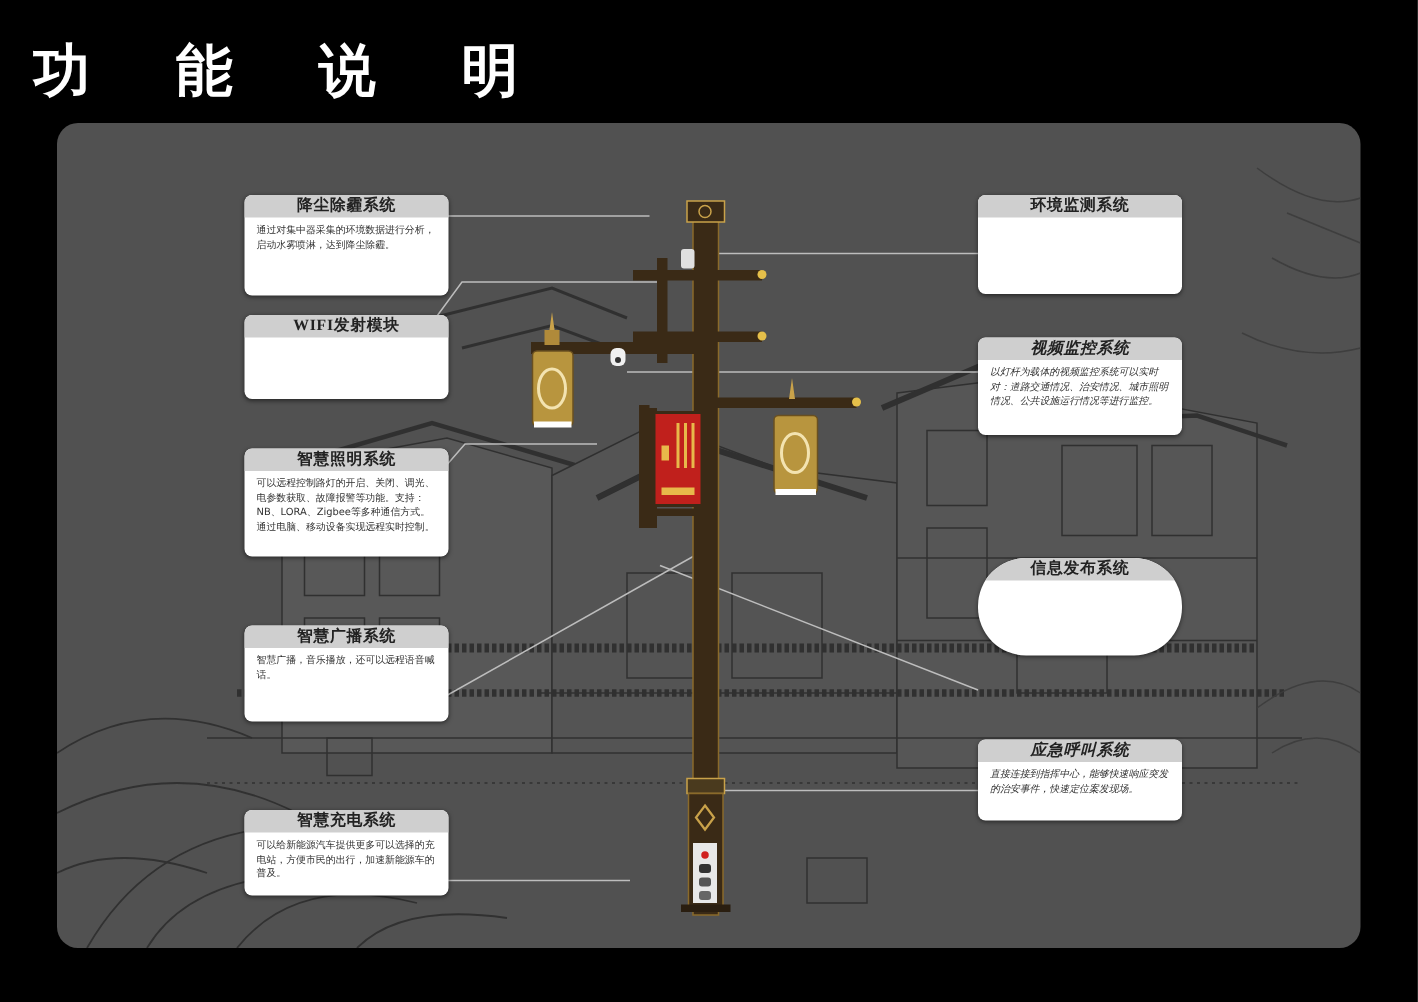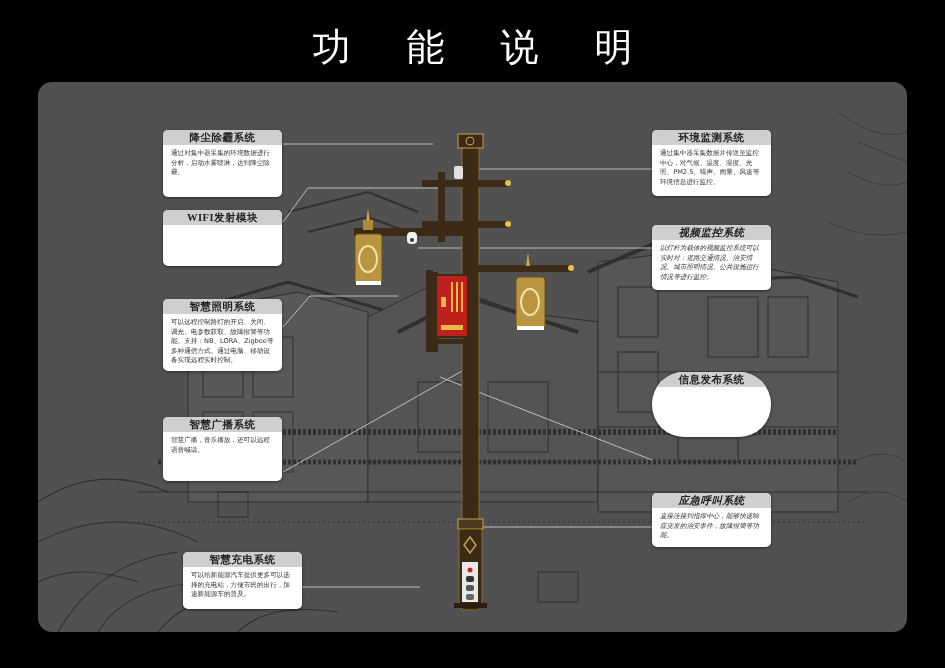--- a/index.html
+++ b/index.html
@@ -1,31 +1,31 @@
 <!DOCTYPE html>
 <html><head>
 <meta charset="utf-8">
 <style>
   html, body { margin: 0; padding: 0; }
   body {
     width: 945px; height: 668px; background: #000; position: relative; overflow: hidden;
     font-family: "DejaVu Sans", "Liberation Sans", sans-serif;
   }
   .page-title {
-    position: absolute; left: 0; top: 22px; width: 945px; text-align: center;
-    color: #fff; font-size: 38px; letter-spacing: 22px; font-weight: 400;
+    position: absolute; left: 0; top: 22px; width: 945px; 
+    color: #fff; font-size: 38px; letter-spacing: 22px; font-weight: 700;
     padding-left: 22px; box-sizing: border-box;
   }
   .panel {
     position: absolute; left: 38px; top: 82px; width: 869px; height: 550px;
     background: #515151; border-radius: 14px; overflow: hidden;
   }
   .scene { position: absolute; left: 0; top: 0; width: 869px; height: 550px; }
   .card {
-    position: absolute; width: 119px; background: #fff; border-radius: 5px;
+    position: absolute; width: 136px; background: #fff; border-radius: 5px;
     box-shadow: 0 1px 3px rgba(0,0,0,0.5); overflow: hidden;
   }
   .card-title {
     background: #cfcfcf; color: #222; font-size: 10.5px; text-align: center;
     height: 15px; line-height: 15px; font-weight: bold; letter-spacing: 0.5px;
   }
   .card-body {
     color: #333; font-size: 6.6px; line-height: 9.5px; padding: 4px 6px 6px 8px;
   }
 </style>
@@ -172,33 +172,32 @@
     <div class="card-title">WIFI发射模块</div>
   </div>
   <div class="card" style="left:125px; top:335px; height:64px;">
     <div class="card-title">智慧广播系统</div>
     <div class="card-body">智慧广播，音乐播放，还可以远程语音喊话。</div>
   </div>
   <div class="card" style="left:125px; top:217px; height:72px;">
     <div class="card-title">智慧照明系统</div>
     <div class="card-body">可以远程控制路灯的开启、关闭、调光、电参数获取、故障报警等功能。支持：NB、LORA、Zigbee等多种通信方式。通过电脑、移动设备实现远程实时控制。</div>
   </div>
-  <div class="card" style="left:125px; top:470px; height:57px;margin-left:20px;">
+  <div class="card" style="left:125px; top:458px; height:57px;">
     <div class="card-title">智慧充电系统</div>
     <div class="card-body">可以给新能源汽车提供更多可以选择的充电站，方便市民的出行，加速新能源车的普及。</div>
   </div>
 
   <div class="card" style="left:614px; top:48px; height:66px;">
     <div class="card-title">环境监测系统</div>
-    <div class="card-body">通过集中器采集数据并传送至监控中心，对气候、温度、湿度、光照、PM2.5、噪声、雨量、风速等环境信息进行监控。</div>
   </div>
   <div class="card" style="left:614px; top:143px; height:65px;font-style:italic;">
     <div class="card-title">视频监控系统</div>
     <div class="card-body">以灯杆为载体的视频监控系统可以实时对：道路交通情况、治安情况、城市照明情况、公共设施运行情况等进行监控。</div>
   </div>
   <div class="card" style="left:614px; top:290px; height:65px;border-radius:32px;">
     <div class="card-title">信息发布系统</div>
   </div>
   <div class="card" style="left:614px; top:411px; height:54px;font-style:italic;">
     <div class="card-title">应急呼叫系统</div>
-    <div class="card-body">直接连接到指挥中心，能够快速响应突发的治安事件，故障报警等功能。</div>
+    <div class="card-body">直接连接到指挥中心，能够快速响应突发的治安事件，快速定位案发现场。</div>
   </div>
 </div>
 
 </body></html>

